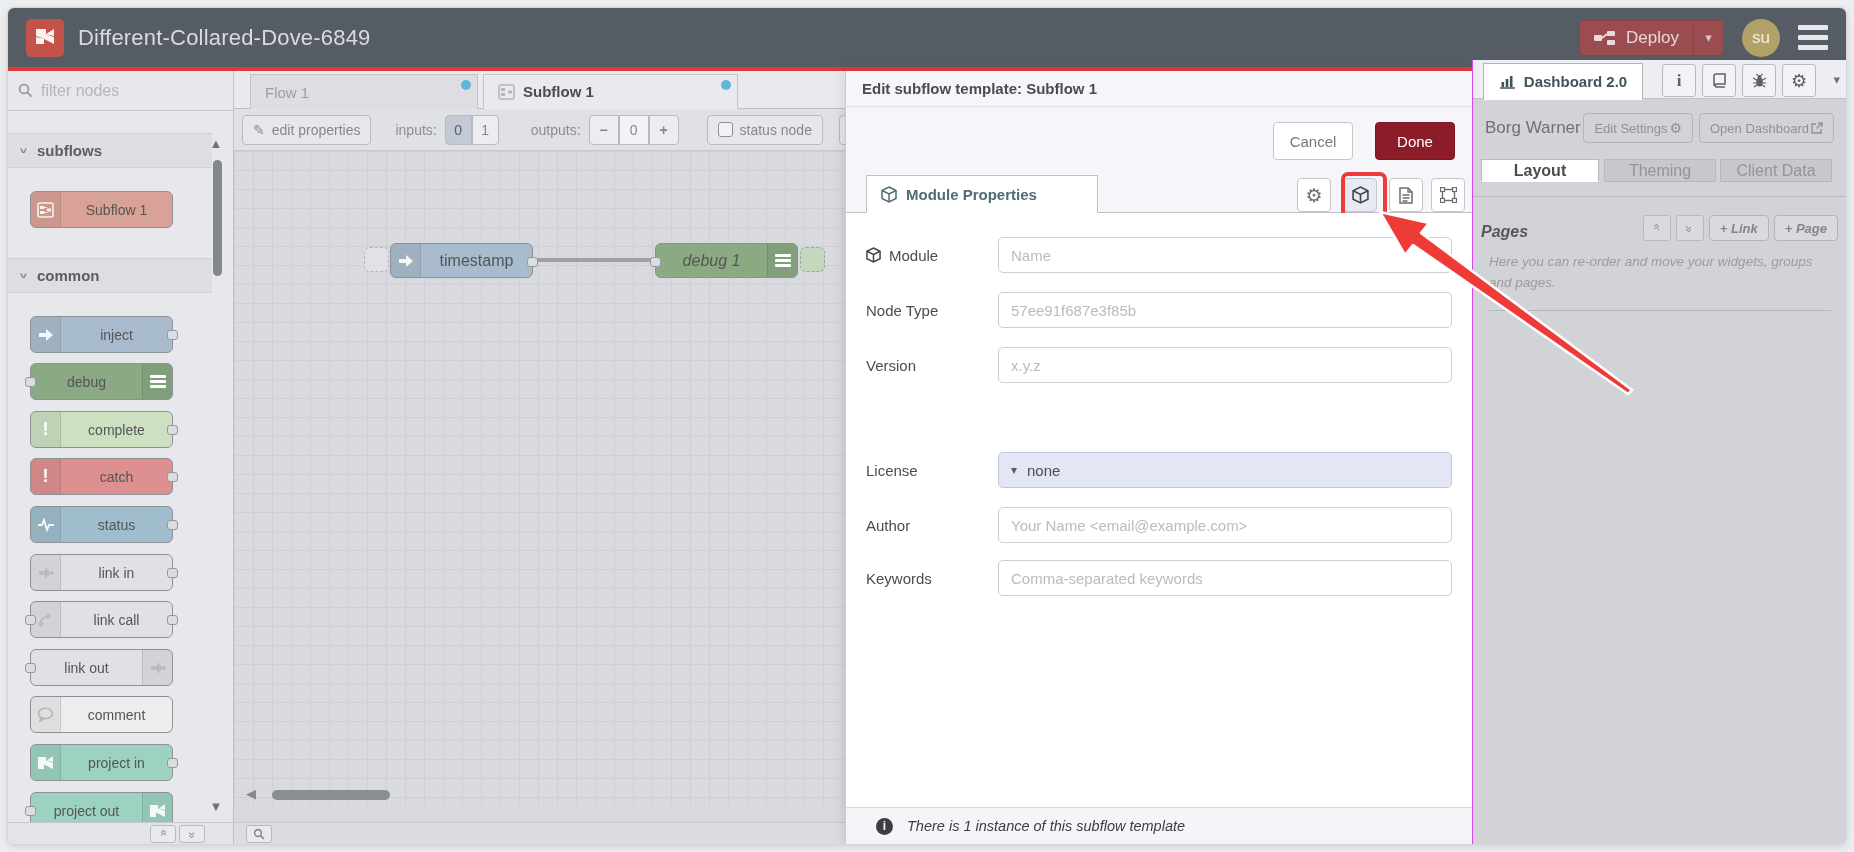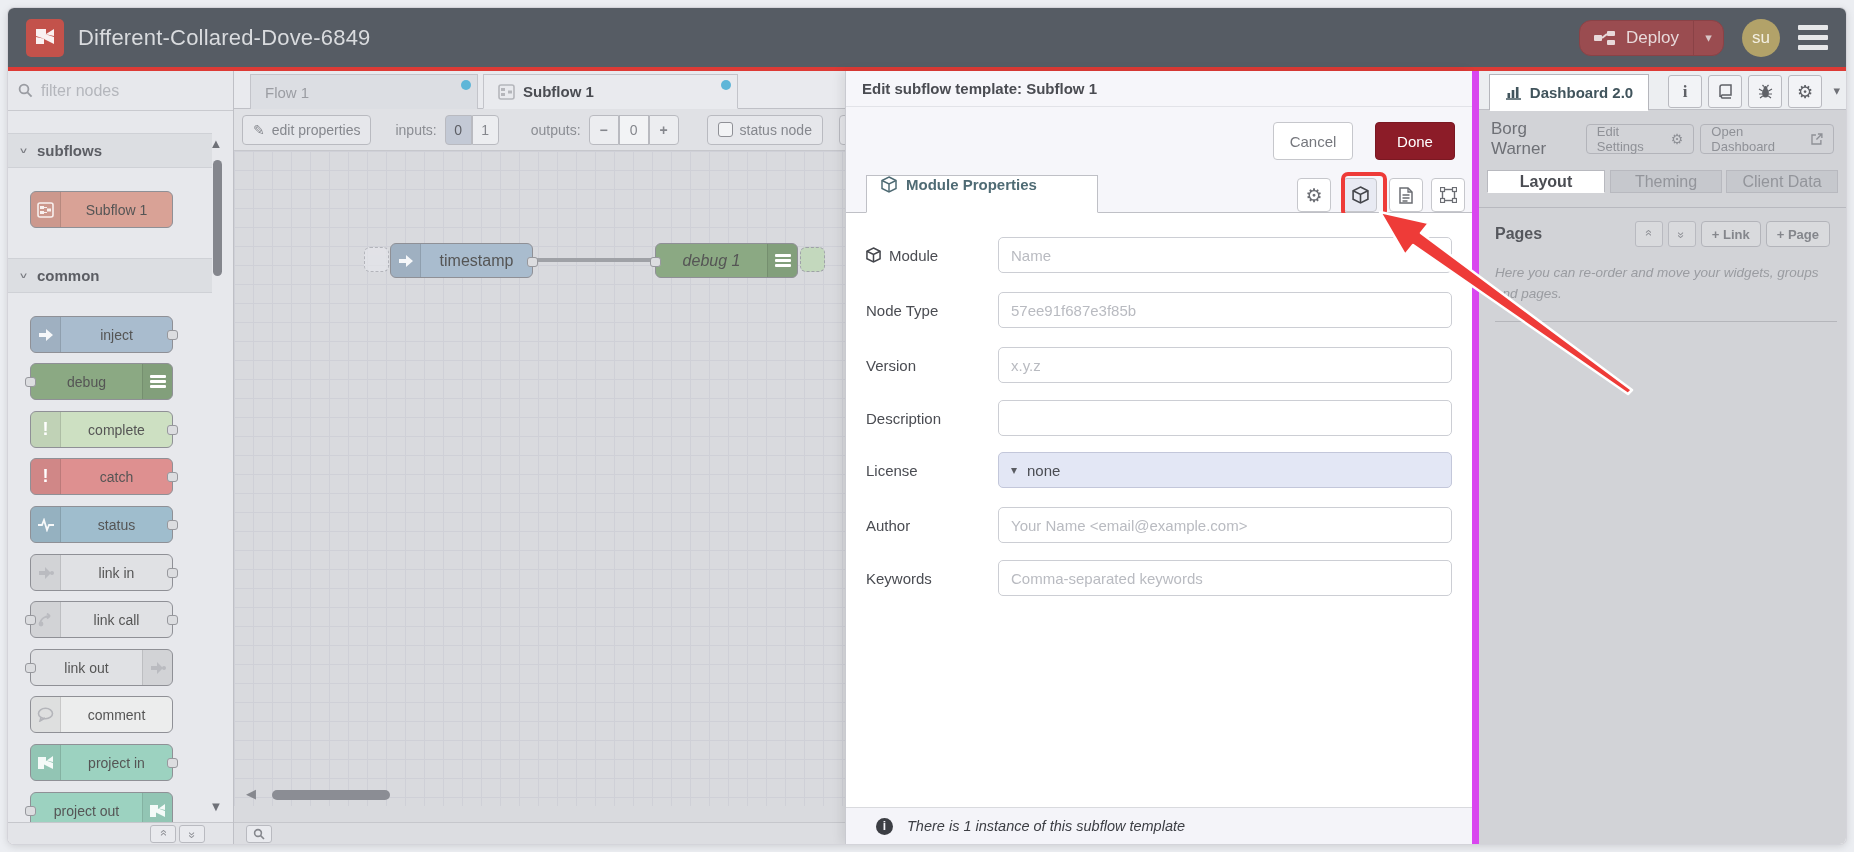--- a/index.html
+++ b/index.html
@@ -8,21 +8,21 @@
   #app { position:relative; width:1854px; height:852px; background:#eceef2; overflow:hidden; }
   .win { position:absolute; left:8px; top:8px; width:1838px; height:836px; background:#fff;
          border-radius:6px; overflow:hidden; box-shadow:0 0 0 1px #d4d4da, 0 2px 8px rgba(0,0,0,.15); }
 
   
   .header { position:absolute; left:0; top:0; width:100%; height:59px; background:#565c64; display:flex; align-items:center; }
   .redline { position:absolute; left:0; top:59px; width:100%; height:4px; background:#dd3a35; }
   .logo { width:38px; height:38px; margin-left:18px; border-radius:5px; background:#c3524b; display:flex; align-items:center; justify-content:center; }
   .app-title { color:#d9dbde; font-size:22px; margin-left:14px; letter-spacing:.2px; }
   .header-right { margin-left:auto; display:flex; align-items:center; gap:18px; margin-right:18px; }
-  .deploy-btn { height:36px; background:#9a4c50; border:1px solid #8a4246; border-radius:12px; display:flex; align-items:center; color:#e8d9da; font-size:17px; overflow:hidden; }
+  .deploy-btn { height:36px; background:#9a4c50; border:1px solid #8a4246; border-radius:4px; display:flex; align-items:center; color:#e8d9da; font-size:17px; overflow:hidden; }
   .deploy-main { display:flex; align-items:center; gap:10px; padding:0 14px; height:100%; }
   .deploy-caret { width:30px; height:100%; display:flex; align-items:center; justify-content:center; border-left:1px solid #8a4246; font-size:13px; color:#d8c6c7; }
   .avatar { width:38px; height:38px; border-radius:50%; background:#b2a269; color:#f3efe2; display:flex; align-items:center; justify-content:center; font-size:17px; }
   .hamburger { display:flex; flex-direction:column; gap:5px; cursor:pointer; }
   .hamburger span { width:30px; height:5px; background:#e7e8ea; border-radius:1px; }
 
   
   .palette { position:absolute; left:0; top:63px; width:226px; bottom:0; background:#e7e8ec; border-right:1px solid #bfc0c6; }
   .palette-search { height:40px; border-bottom:1px solid #c9cacf; display:flex; align-items:center; padding:0 10px; gap:8px; color:#aeb0b6; }
   .palette-search input { border:0; outline:0; background:transparent; font-size:16px; width:160px; color:#555; }
@@ -75,48 +75,48 @@
   .ws-footer { position:absolute; left:0; right:0; bottom:0; height:22px; background:#dcdde1; border-top:1px solid #c6c7cc; display:flex; align-items:center; padding:0 12px; }
   .zoom-btn { width:26px; height:18px; border:1px solid #b9bac0; border-radius:3px; background:#e9eaee; display:flex; align-items:center; justify-content:center; }
 
   
   .dialog { position:absolute; left:837px; top:63px; width:627px; bottom:0; background:#f6f6fa; border-left:1px solid #c9cad0; box-shadow:-4px 0 10px rgba(0,0,0,.08); }
   .dlg-title { height:36px; border-bottom:1px solid #e2e3e8; display:flex; align-items:center; padding:0 16px; font-weight:bold; font-size:15px; color:#4a4c52; }
   .dlg-btn { position:absolute; top:51px; height:38px; width:80px; border-radius:4px; font-size:15px; display:flex; align-items:center; justify-content:center; }
   .btn-cancel { left:427px; background:#fff; border:1px solid #c6c7cc; color:#75777d; }
   .btn-done { left:529px; background:#8c1c28; border:1px solid #7a1822; color:#fff; }
   .dlg-tabs { position:absolute; left:0; top:104px; width:100%; height:38px; border-bottom:1px solid #bfc0c6; }
-  .dlg-tab { position:absolute; left:20px; top:0; width:232px; height:38px; background:#fff; border:1px solid #bfc0c6; border-bottom:1px solid #fff; display:flex; gap:9px; padding:0 14px; font-weight:bold; font-size:15px; color:#4f6b74; }
+  .dlg-tab { position:absolute; left:20px; top:0; width:232px; height:38px; background:#fff; border:1px solid #bfc0c6; border-bottom:1px solid #fff; display:flex; align-items:center; gap:9px; padding:0 14px; font-weight:bold; font-size:15px; color:#4f6b74; }
   .icon-btn { position:absolute; top:3px; width:34px; height:34px; background:#fff; border:1px solid #c6c7cc; border-radius:4px; display:flex; align-items:center; justify-content:center; color:#6b6d73; }
   .icon-btn.hl { background:#e8eaf3; }
   .hl-box { position:absolute; left:495px; top:-3px; width:46px; height:46px; border:4px solid #ee3b38; border-radius:7px; pointer-events:none; }
   .dlg-form { position:absolute; left:0; top:142px; right:0; bottom:37px; background:#fff; }
   .frow { position:absolute; left:20px; right:20px; height:36px; display:flex; align-items:center; }
   .flabel { width:132px; font-size:15px; color:#4a4c52; display:flex; align-items:center; gap:8px; }
   .finput { flex:1; height:36px; border:1px solid #ccced4; border-radius:5px; padding:0 12px; font-size:15px; color:#555; outline:none; background:#fff; font-family:"Liberation Sans", sans-serif;}
   .finput::placeholder { color:#b9bbc1; }
   .fselect { flex:1; height:36px; border:1px solid #c3c7da; border-radius:5px; padding:0 12px; font-size:15px; color:#4a4c52; background:#e3e7f5; display:flex; align-items:center; gap:10px; }
   .fselect .caret { font-size:12px; color:#5a5c62; }
   .dlg-footer { position:absolute; left:0; right:0; bottom:0; height:37px; background:#f4f4f9; border-top:1px solid #d9dade; display:flex; align-items:center; gap:14px; padding:0 30px; font-style:italic; font-size:14.5px; color:#3c3e44; }
   .info-circle { width:17px; height:17px; border-radius:50%; background:#3c3e44; color:#f4f4f9; font-size:12px; font-weight:bold; display:flex; align-items:center; justify-content:center; font-style:normal; }
 
   
-  .sidebar { position:absolute; left:1464px; top:63px; width:374px; bottom:0; background:#d2d3d7; border-left:7px solid #d946ef; }
+  .sidebar { position:absolute; left:1464px; top:52px; width:374px; bottom:0; background:#d2d3d7; border-left:1px solid #d946ef; }
   .sb-head { position:absolute; left:0; top:0; width:100%; height:39px; background:#eceef1; border-bottom:1px solid #bfc0c6; }
   .sb-tab { position:absolute; left:10px; top:3px; width:160px; height:37px; background:#fff; border:1px solid #b5b6bc; border-bottom:1px solid #fff; display:flex; align-items:center; justify-content:center; gap:8px; font-weight:bold; font-size:15px; color:#41545c; }
   .sb-ibtn { position:absolute; top:4px; width:34px; height:33px; background:#f2f3f6; border:1px solid #b9bac0; border-radius:3px; display:flex; align-items:center; justify-content:center; color:#5f6167; font-size:15px; }
   .sb-caret { position:absolute; top:12px; right:6px; color:#6f7177; font-size:13px; }
   .sb-row1 { position:absolute; left:0; top:39px; width:100%; height:58px; display:flex; align-items:center; padding:0 12px; }
   .sb-project { font-size:17px; color:#6e7076; }
   .sb-smallbtn { height:30px; border:1px solid #b3b4ba; border-radius:4px; color:#8f9197; font-size:13px; display:flex; align-items:center; gap:2px; padding:0 10px; background:transparent; }
   .sb-tabs { position:absolute; left:0; top:97px; width:100%; height:40px; border-bottom:1px solid #b8b9bf; }
   .sb-tab2 { position:absolute; top:2px; height:23px; display:flex; align-items:center; justify-content:center; font-size:16px; }
   .sb-tab2.active { background:#fff; border:1px solid #b8b9bf; border-bottom:1px solid #fff; color:#4a4c52; font-weight:bold; }
   .sb-tab2.idle { background:#c6c8cd; border:1px solid #b8b9bf; color:#93959b; }
-  .sb-pages { position:absolute; left:0; top:145px; width:100%; height:36px; display:flex; align-items:center; padding:0 16px; }
+  .sb-pages { position:absolute; left:0; top:145px; width:100%; height:36px; display:flex; align-items:flex-end; padding:0 8px;font-style:italic; }
   .pages-title { font-weight:bold; font-size:16px; color:#55575d; }
   .sb-help { position:absolute; left:16px; top:192px; width:340px; font-style:italic; font-size:13.5px; color:#9a9ca1; line-height:1.55; }
   .sb-divider { position:absolute; left:16px; top:250px; width:342px; height:1px; background:#b5b6bb; }
 
   .arrow-overlay { position:absolute; left:0; top:0; width:1854px; height:852px; pointer-events:none; z-index:50; }
   svg.ic { display:block; }
 </style>
 </head>
 <body>
 
@@ -459,26 +459,20 @@
               <span>Node Type</span>
             </div>
         <input class="finput" type="text" placeholder="57ee91f687e3f85b" style="">
       </div>
       <div class="frow" style="top:134px;">
         <div class="flabel">
               <span>Version</span>
             </div>
         <input class="finput" type="text" placeholder="x.y.z" style="">
       </div>
-      <div class="frow" style="top:187px;">
-        <div class="flabel">
-              <span>Description</span>
-            </div>
-        <input class="finput" type="text" style="">
-      </div>
       <div class="frow" style="top:239px;">
         <div class="flabel">
               <span>License</span>
             </div>
         <div class="fselect">
           <span class="caret">▾</span>
           <span>none</span>
         </div>
       </div>
       <div class="frow" style="top:294px;">

